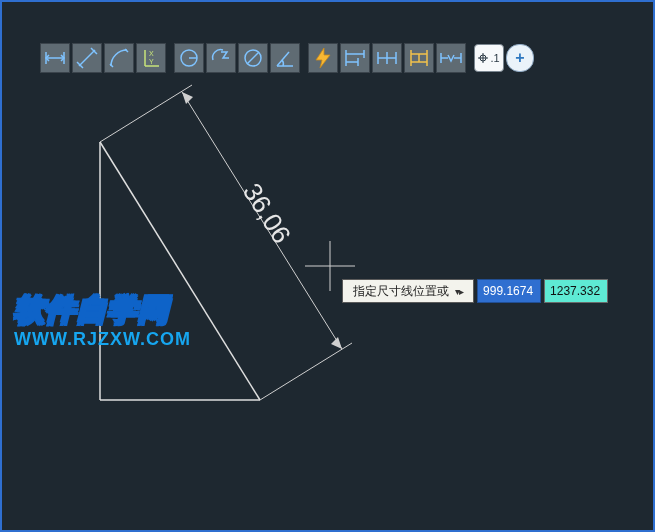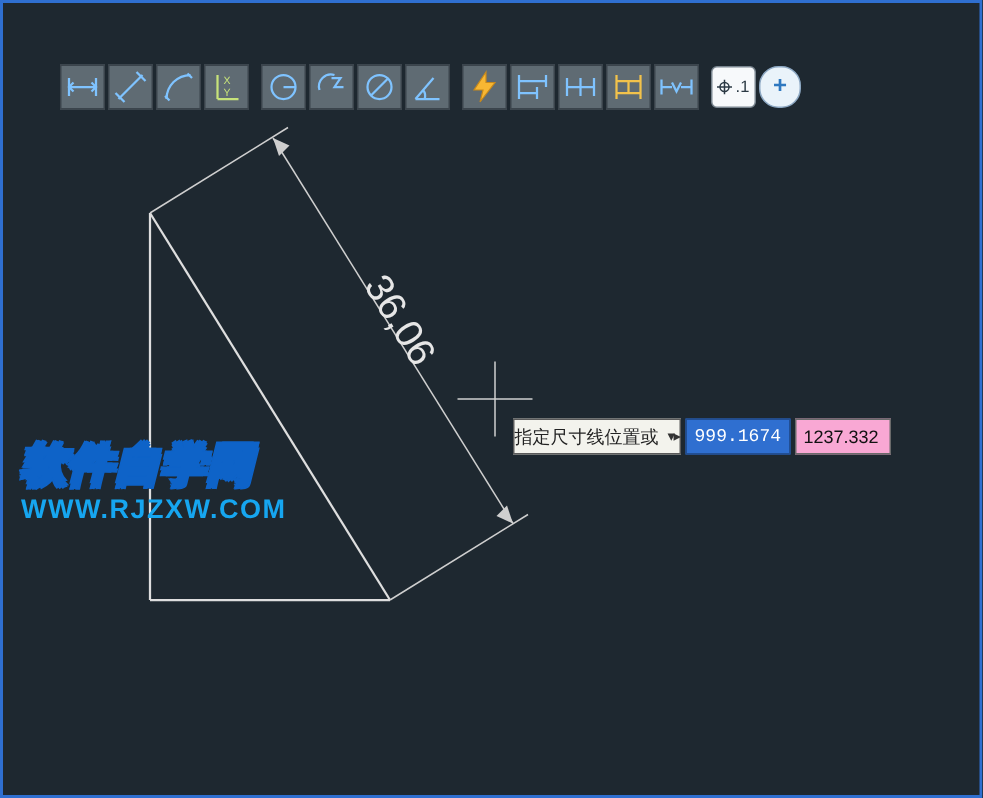--- a/index.html
+++ b/index.html
@@ -93,49 +93,48 @@
     display: flex;
     align-items: center;
     gap: 3px;
     pointer-events: auto;
   }
   .dyn-prompt {
     background: #f3f3ed;
     border: 1px solid #5a5a5a;
     color: #222;
     font-size: 12px;
-    padding: 2px 0;
+    padding: 2px 10px;
     display: flex;
     align-items: center;
     gap: 6px;
     height: 18px;
     text-align: center;
   }
   .dyn-prompt .menu-glyph {
     font-size: 10px;
     letter-spacing: -1px;
     color: #333;
   }
   .dyn-val {
-    background: #f9a8d4;
+    background: #5eead4;
     border: 1px solid #6a6a6a;
     color: #111;
     font-size: 12px;
     padding: 2px 5px;
     min-width: 52px;
     height: 18px;
     line-height: 18px;
     text-align: left;
     font-family: Arial, sans-serif;
   }
   .dyn-val.active {
     background: #2f6fd0;
     color: #fff;
     border: 1px solid #214e93;
-    font-family: Liberation Mono, monospace;
   }
   
   .watermark {
     position: absolute;
     left: 14px;
     top: 290px;
     pointer-events: none;
   }
   .wm-main {
     font-size: 30px;

